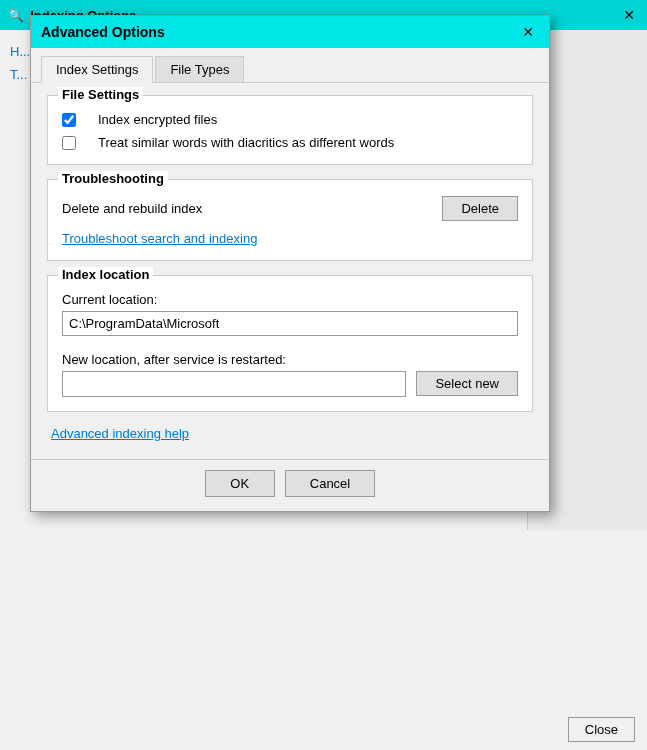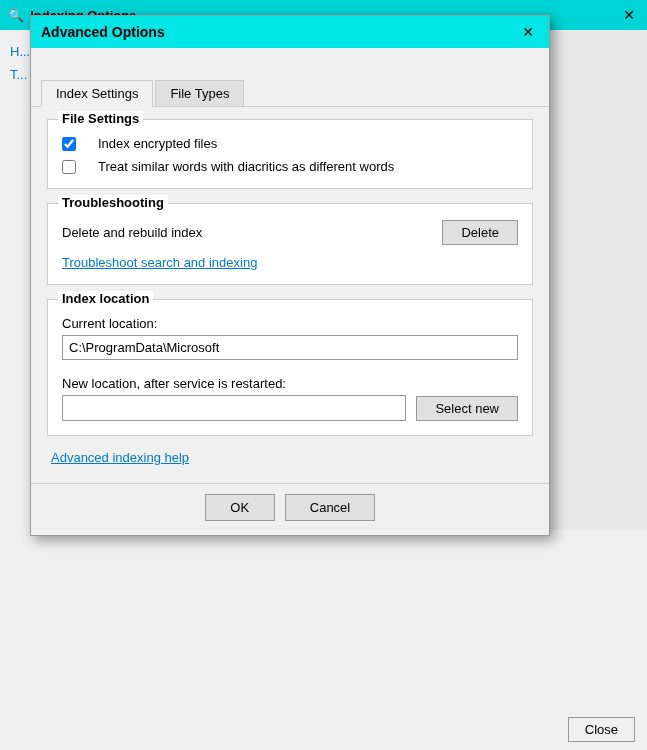--- a/index.html
+++ b/index.html
@@ -129,21 +129,20 @@
       border-bottom: 1px solid #ccc;
     }
     .tab {
       padding: 5px 14px;
       border: 1px solid #ccc;
       border-bottom: none;
       background: #e0e0e0;
       cursor: pointer;
       font-size: 13px;
       margin-right: 2px;
-      margin-top: 24px;
     }
     .tab.active {
       background: #f0f0f0;
       border-bottom: 1px solid #f0f0f0;
       margin-bottom: -1px;
       z-index: 1;
       position: relative;
     }
 
     
@@ -215,21 +214,21 @@
     .location-input {
       width: 100%;
       border: 1px solid #999;
       padding: 4px 6px;
       font-size: 13px;
       background: #fff;
       margin-bottom: 10px;
     }
     .new-location-row {
       display: flex;
-      align-items: center;
+      align-items: flex-start;
       gap: 10px;
     }
     .new-location-input-wrap {
       flex: 1;
     }
     .new-location-input {
       width: 100%;
       border: 1px solid #999;
       padding: 4px 6px;
       font-size: 13px;

